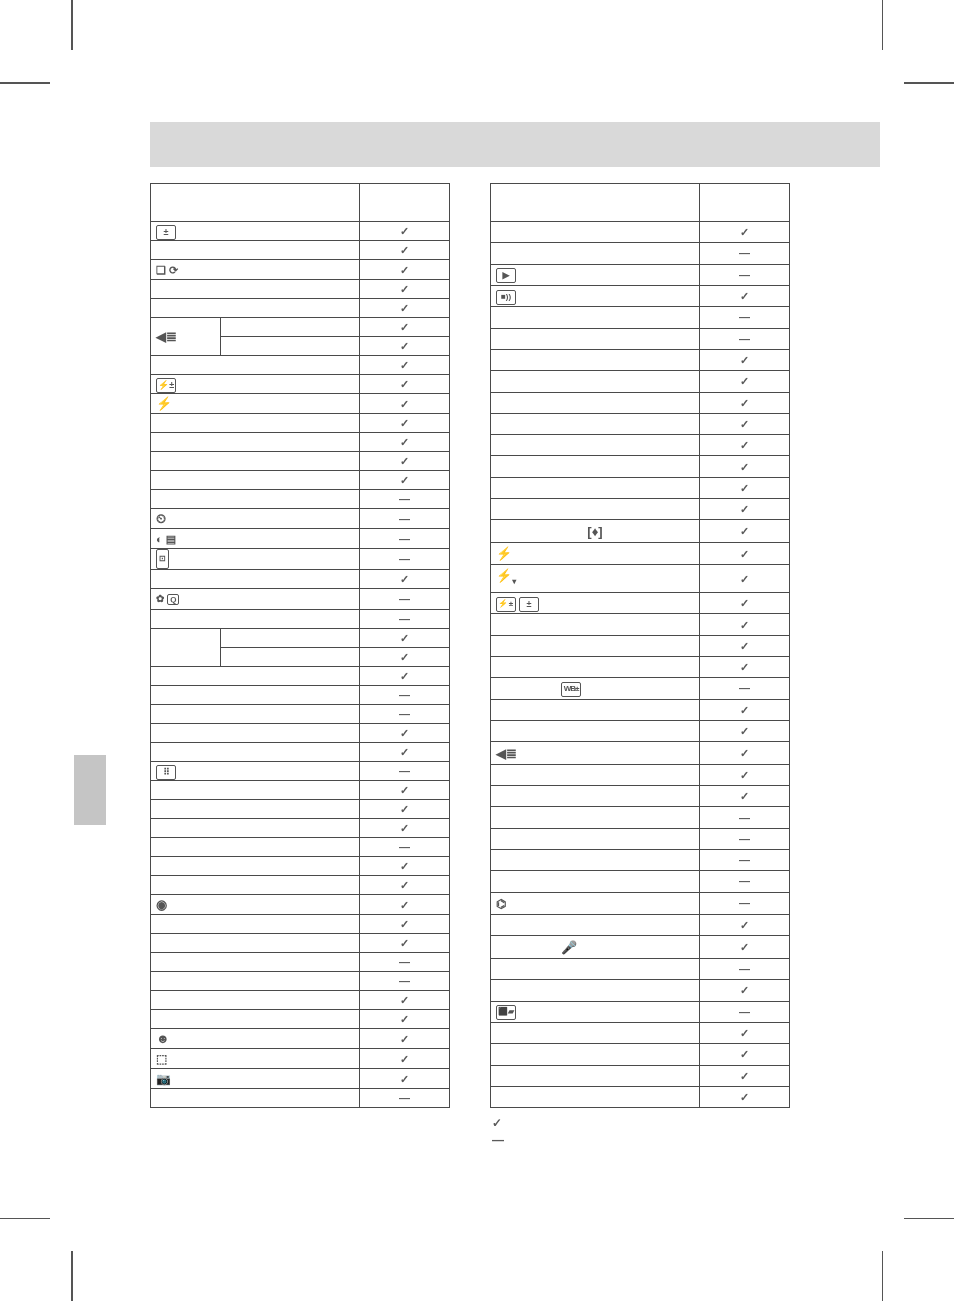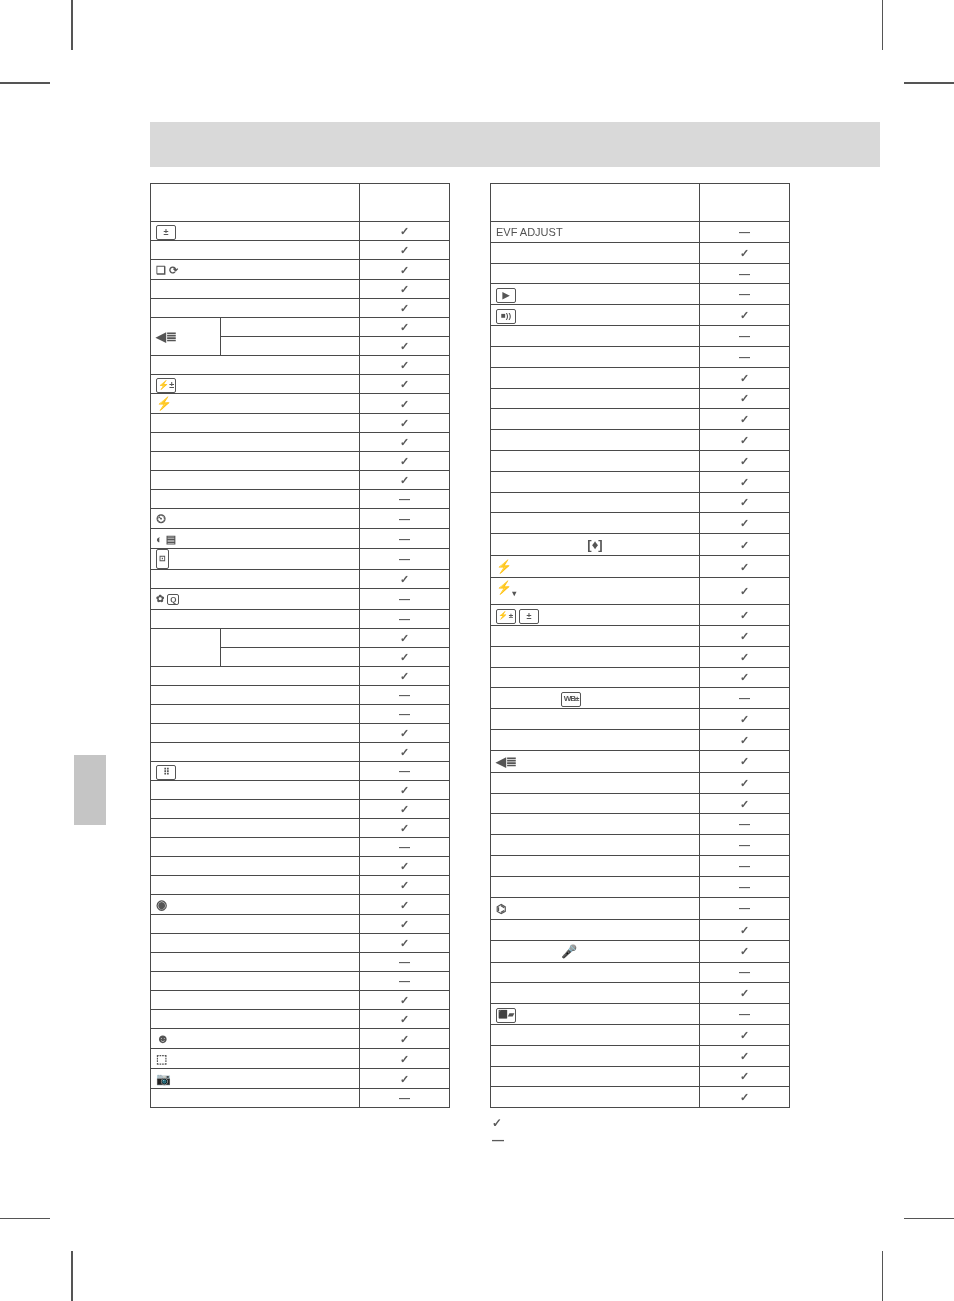--- a/index.html
+++ b/index.html
@@ -339,24 +339,20 @@
 
     <table class="col">
       <thead>
         <tr>
           <th></th>
           <th class="value"></th>
         </tr>
       </thead>
       <tbody>
         <tr>
-            <td>EVF ADJUST</td>
-            <td class="value"><span class="dash"></span></td>
-          </tr>
-        <tr>
             <td></td>
             <td class="value"><span class="check"></span></td>
           </tr>
         <tr>
             <td></td>
             <td class="value"><span class="dash"></span></td>
           </tr>
         <tr>
             <td><span class="icon-box">▶</span></td>
             <td class="value"><span class="dash"></span></td>

